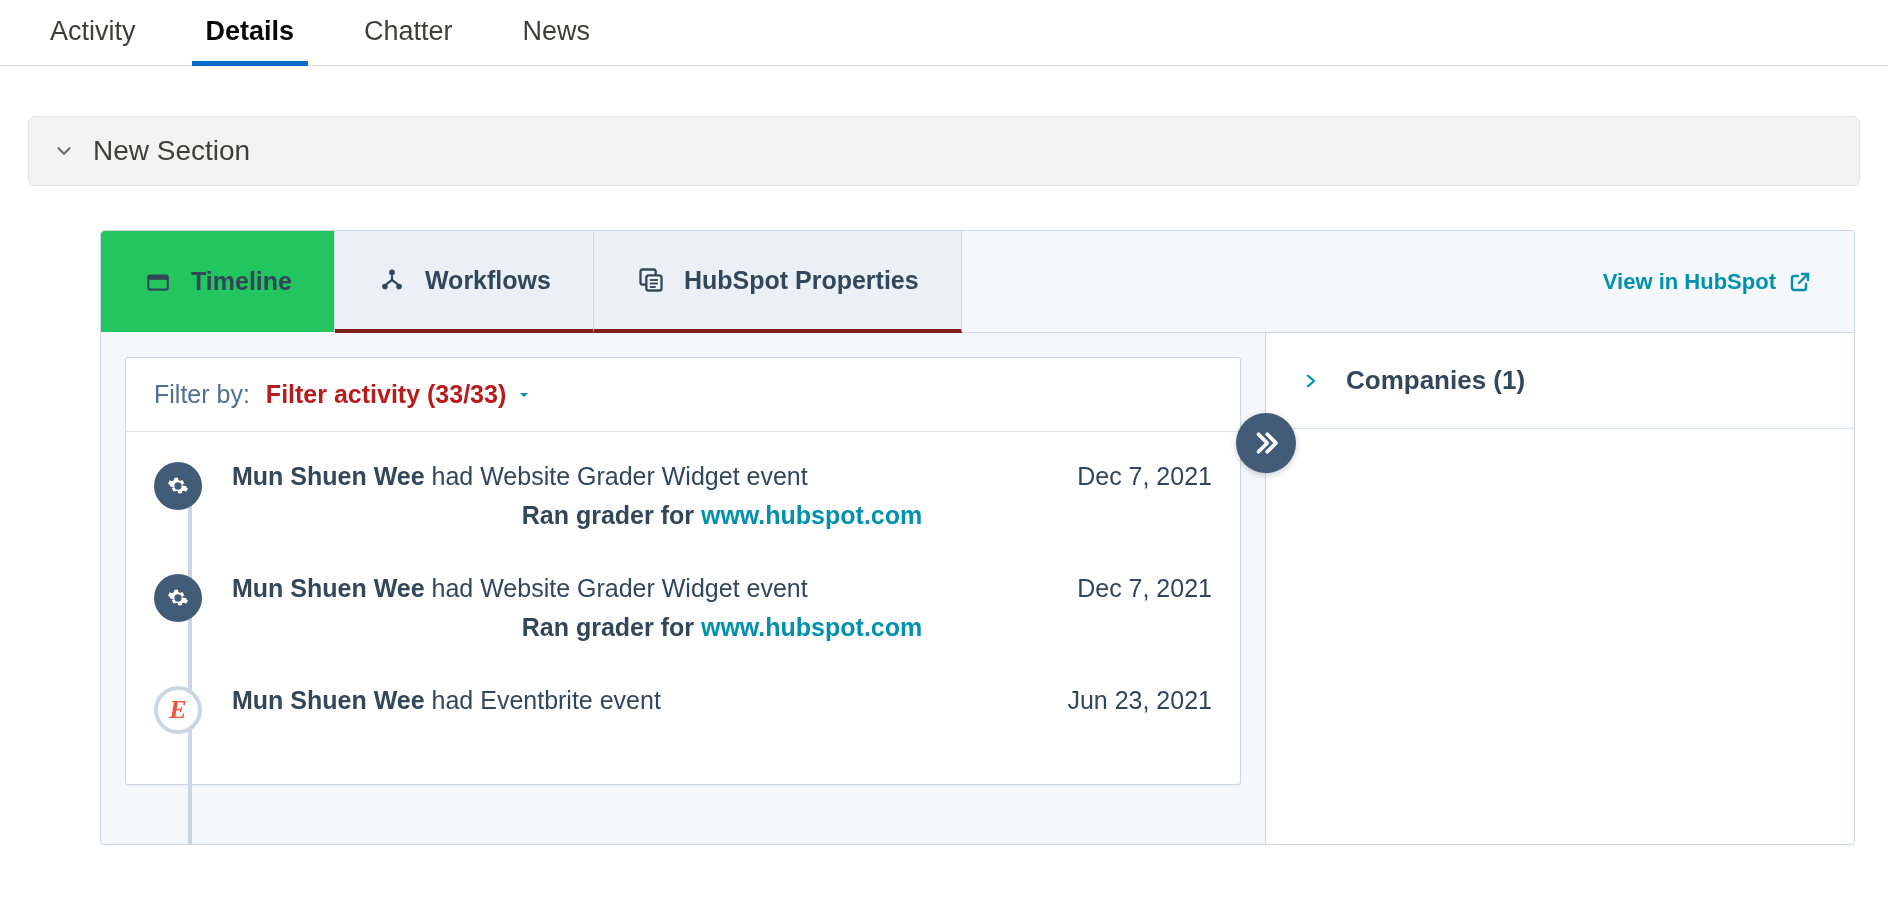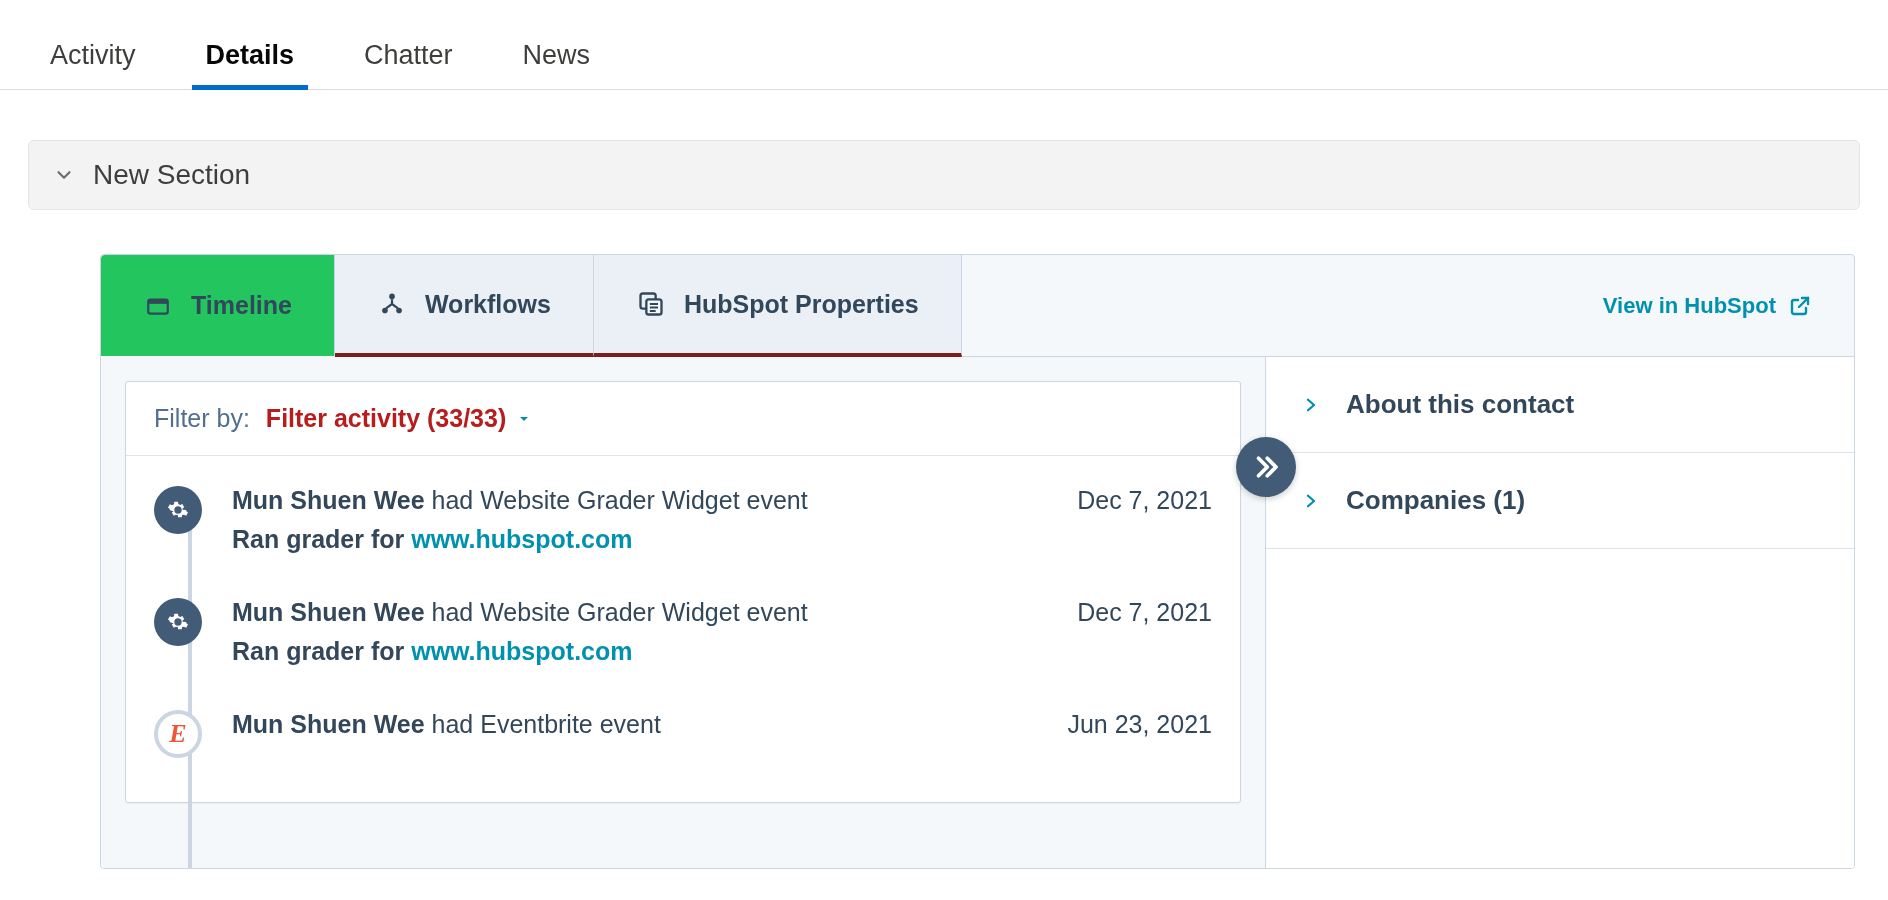--- a/index.html
+++ b/index.html
@@ -8,21 +8,21 @@
     background: #ffffff;
     color: #33475b;
     width: 1888px;
     height: 900px;
   }
 
   
   .top-tabs {
     display: flex;
     align-items: flex-end;
-    padding: 40px 0 0 50px;
+    padding: 16px 0 0 50px;
     border-bottom: 1px solid #dddbda;
     gap: 70px;
   }
   .top-tab {
     font-size: 27px;
     color: #3e3e3c;
     padding-bottom: 18px;
     cursor: pointer;
     position: relative;
   }
@@ -151,21 +151,22 @@
     font-weight: 700;
     color: #b91c1c;
     display: flex;
     align-items: center;
     gap: 10px;
     cursor: pointer;
   }
 
   .events {
     position: relative;
-    padding: 30px 28px 0 28px;
+    padding: 30px 28px 6px 28px;
+    text-align: center;
   }
   
   .events::before {
     content: "";
     position: absolute;
     left: 62px;
     top: 46px;
     bottom: -200px;
     width: 4px;
     background: #cbd6e2;
@@ -405,26 +406,18 @@
       </svg>
     </div>
 
     <div class="side">
       <div class="side-row">
         <span class="chv">
           <svg viewBox="0 0 24 24" width="18" height="18">
               <path d="M8 5l8 7-8 7" fill="none" stroke="#0091ae" stroke-width="3" stroke-linecap="round" stroke-linejoin="round"></path>
             </svg>
         </span>
-        <span class="stitle">About this contact</span>
-      </div>
-      <div class="side-row">
-        <span class="chv">
-          <svg viewBox="0 0 24 24" width="18" height="18">
-              <path d="M8 5l8 7-8 7" fill="none" stroke="#0091ae" stroke-width="3" stroke-linecap="round" stroke-linejoin="round"></path>
-            </svg>
-        </span>
         <span class="stitle">Companies (1)</span>
       </div>
     </div>
 
   </div>
 </div>
 
 </body></html>

